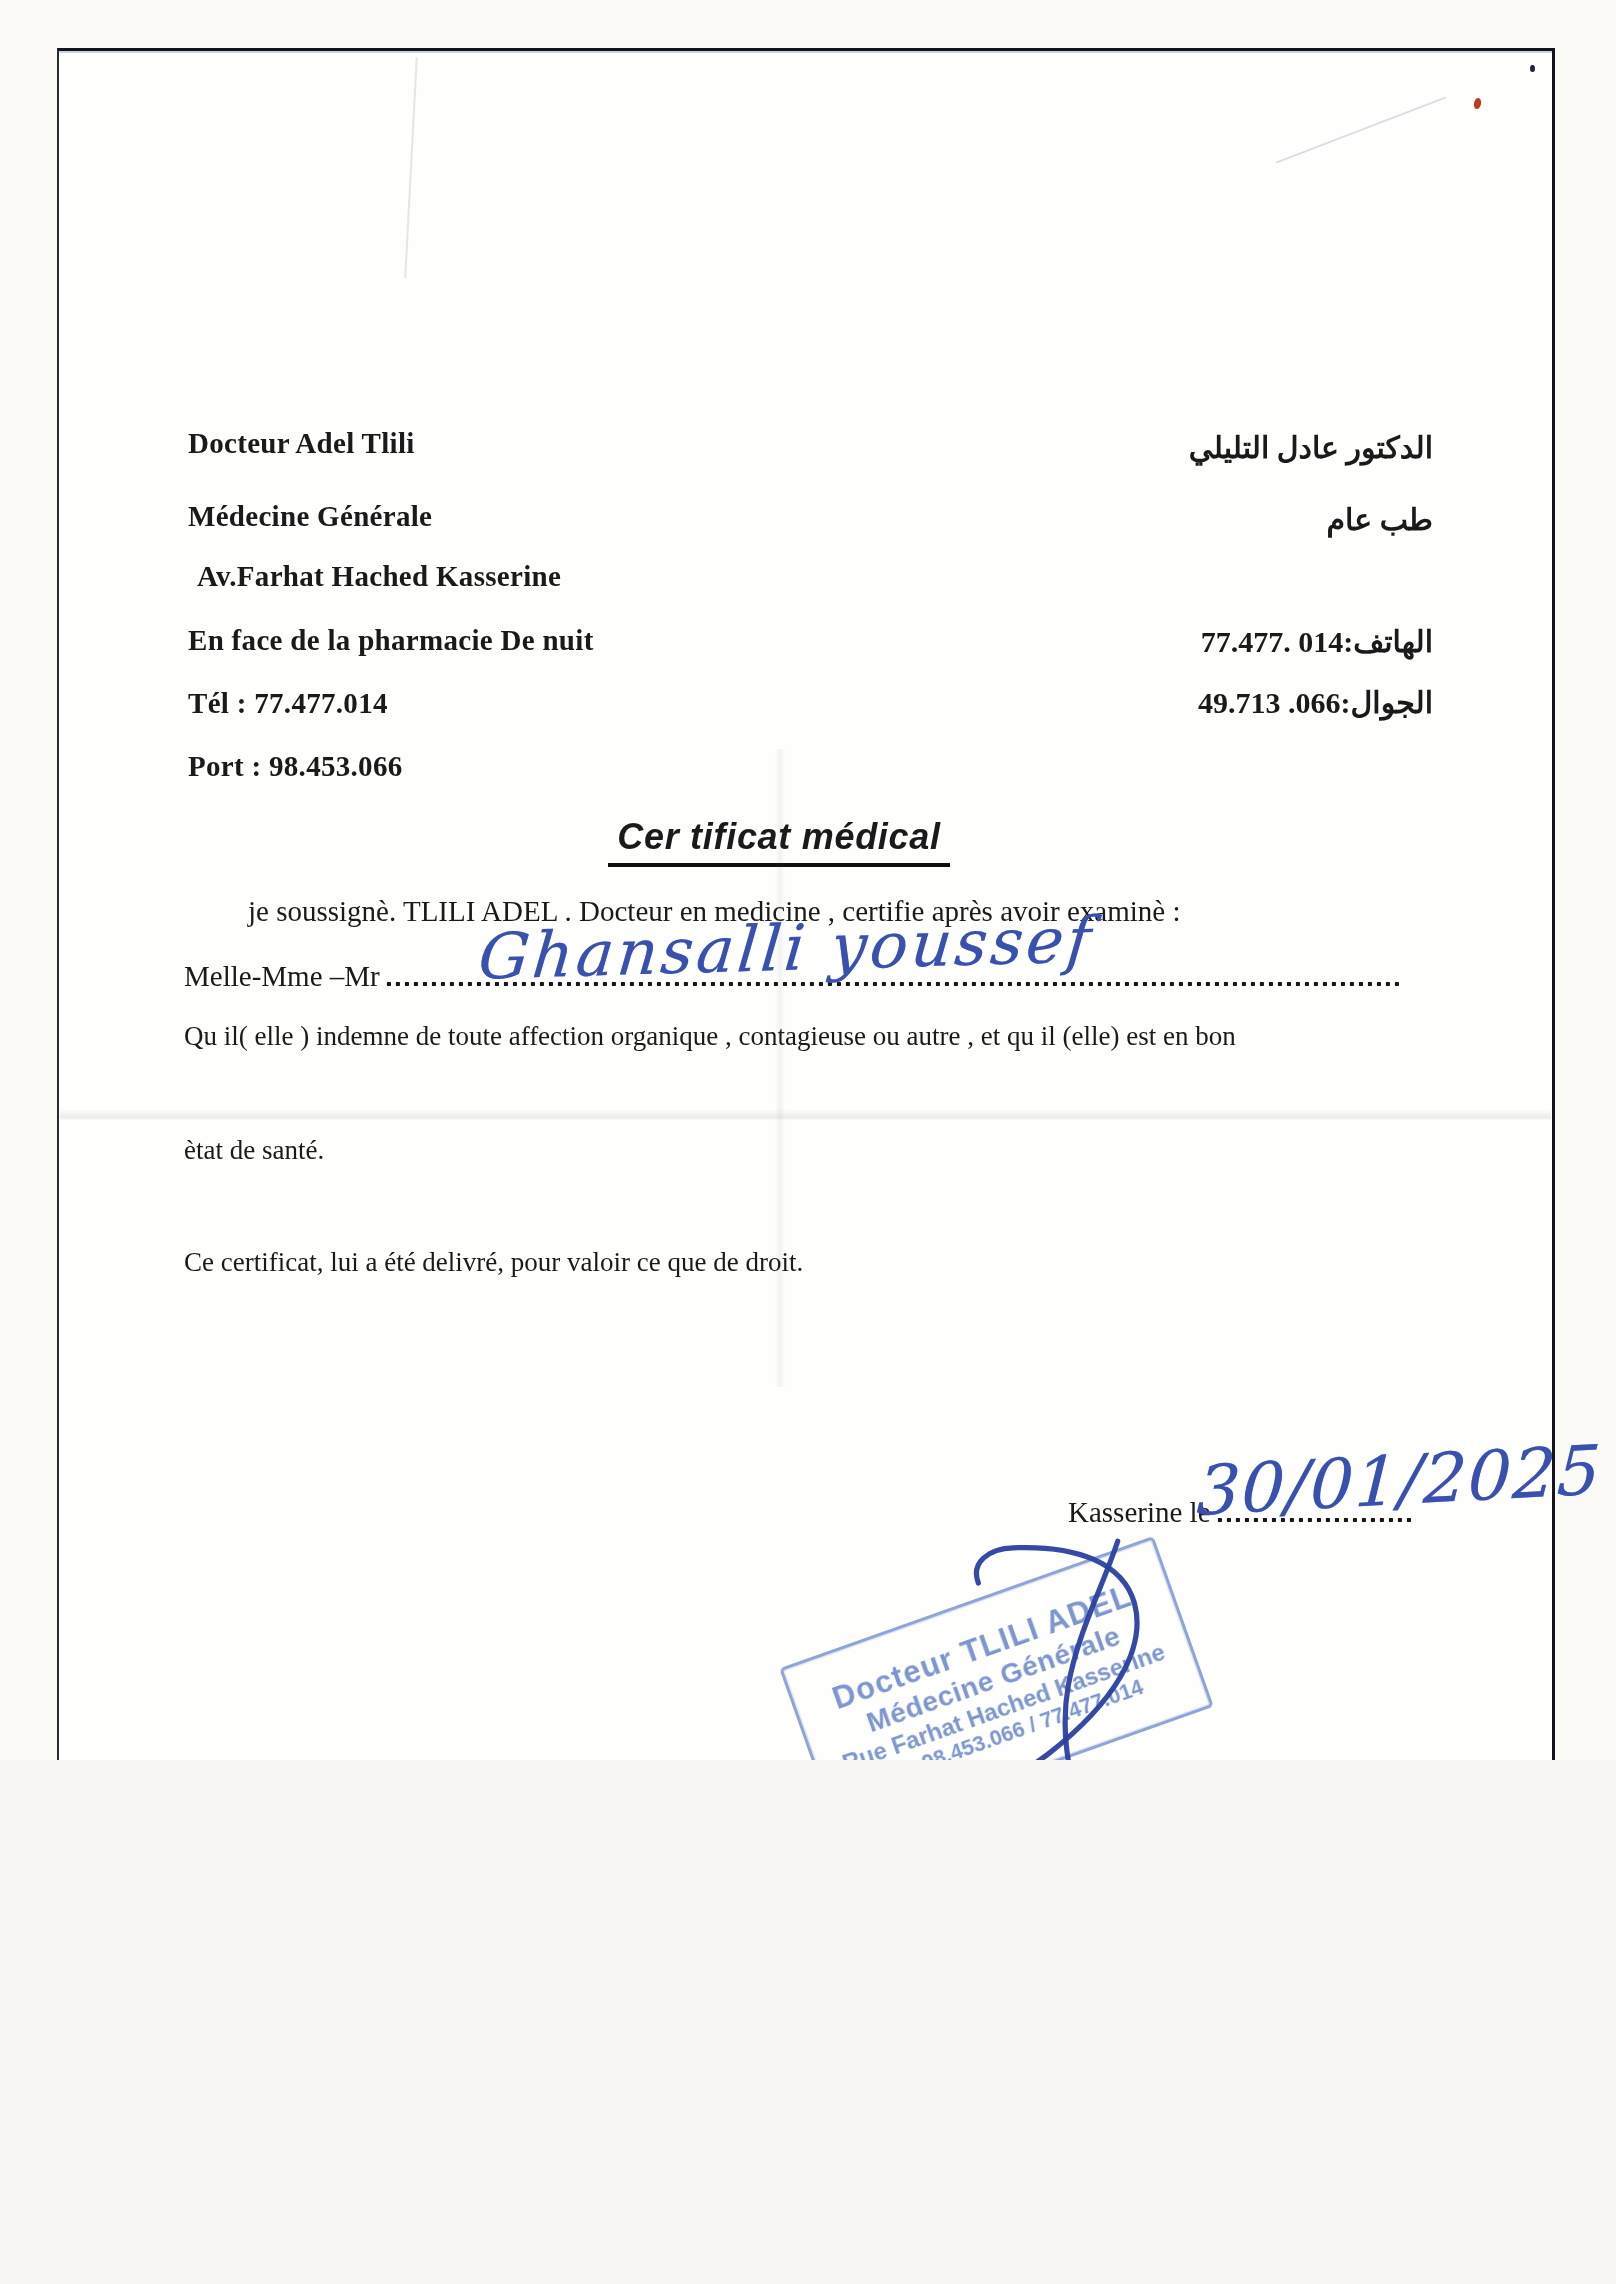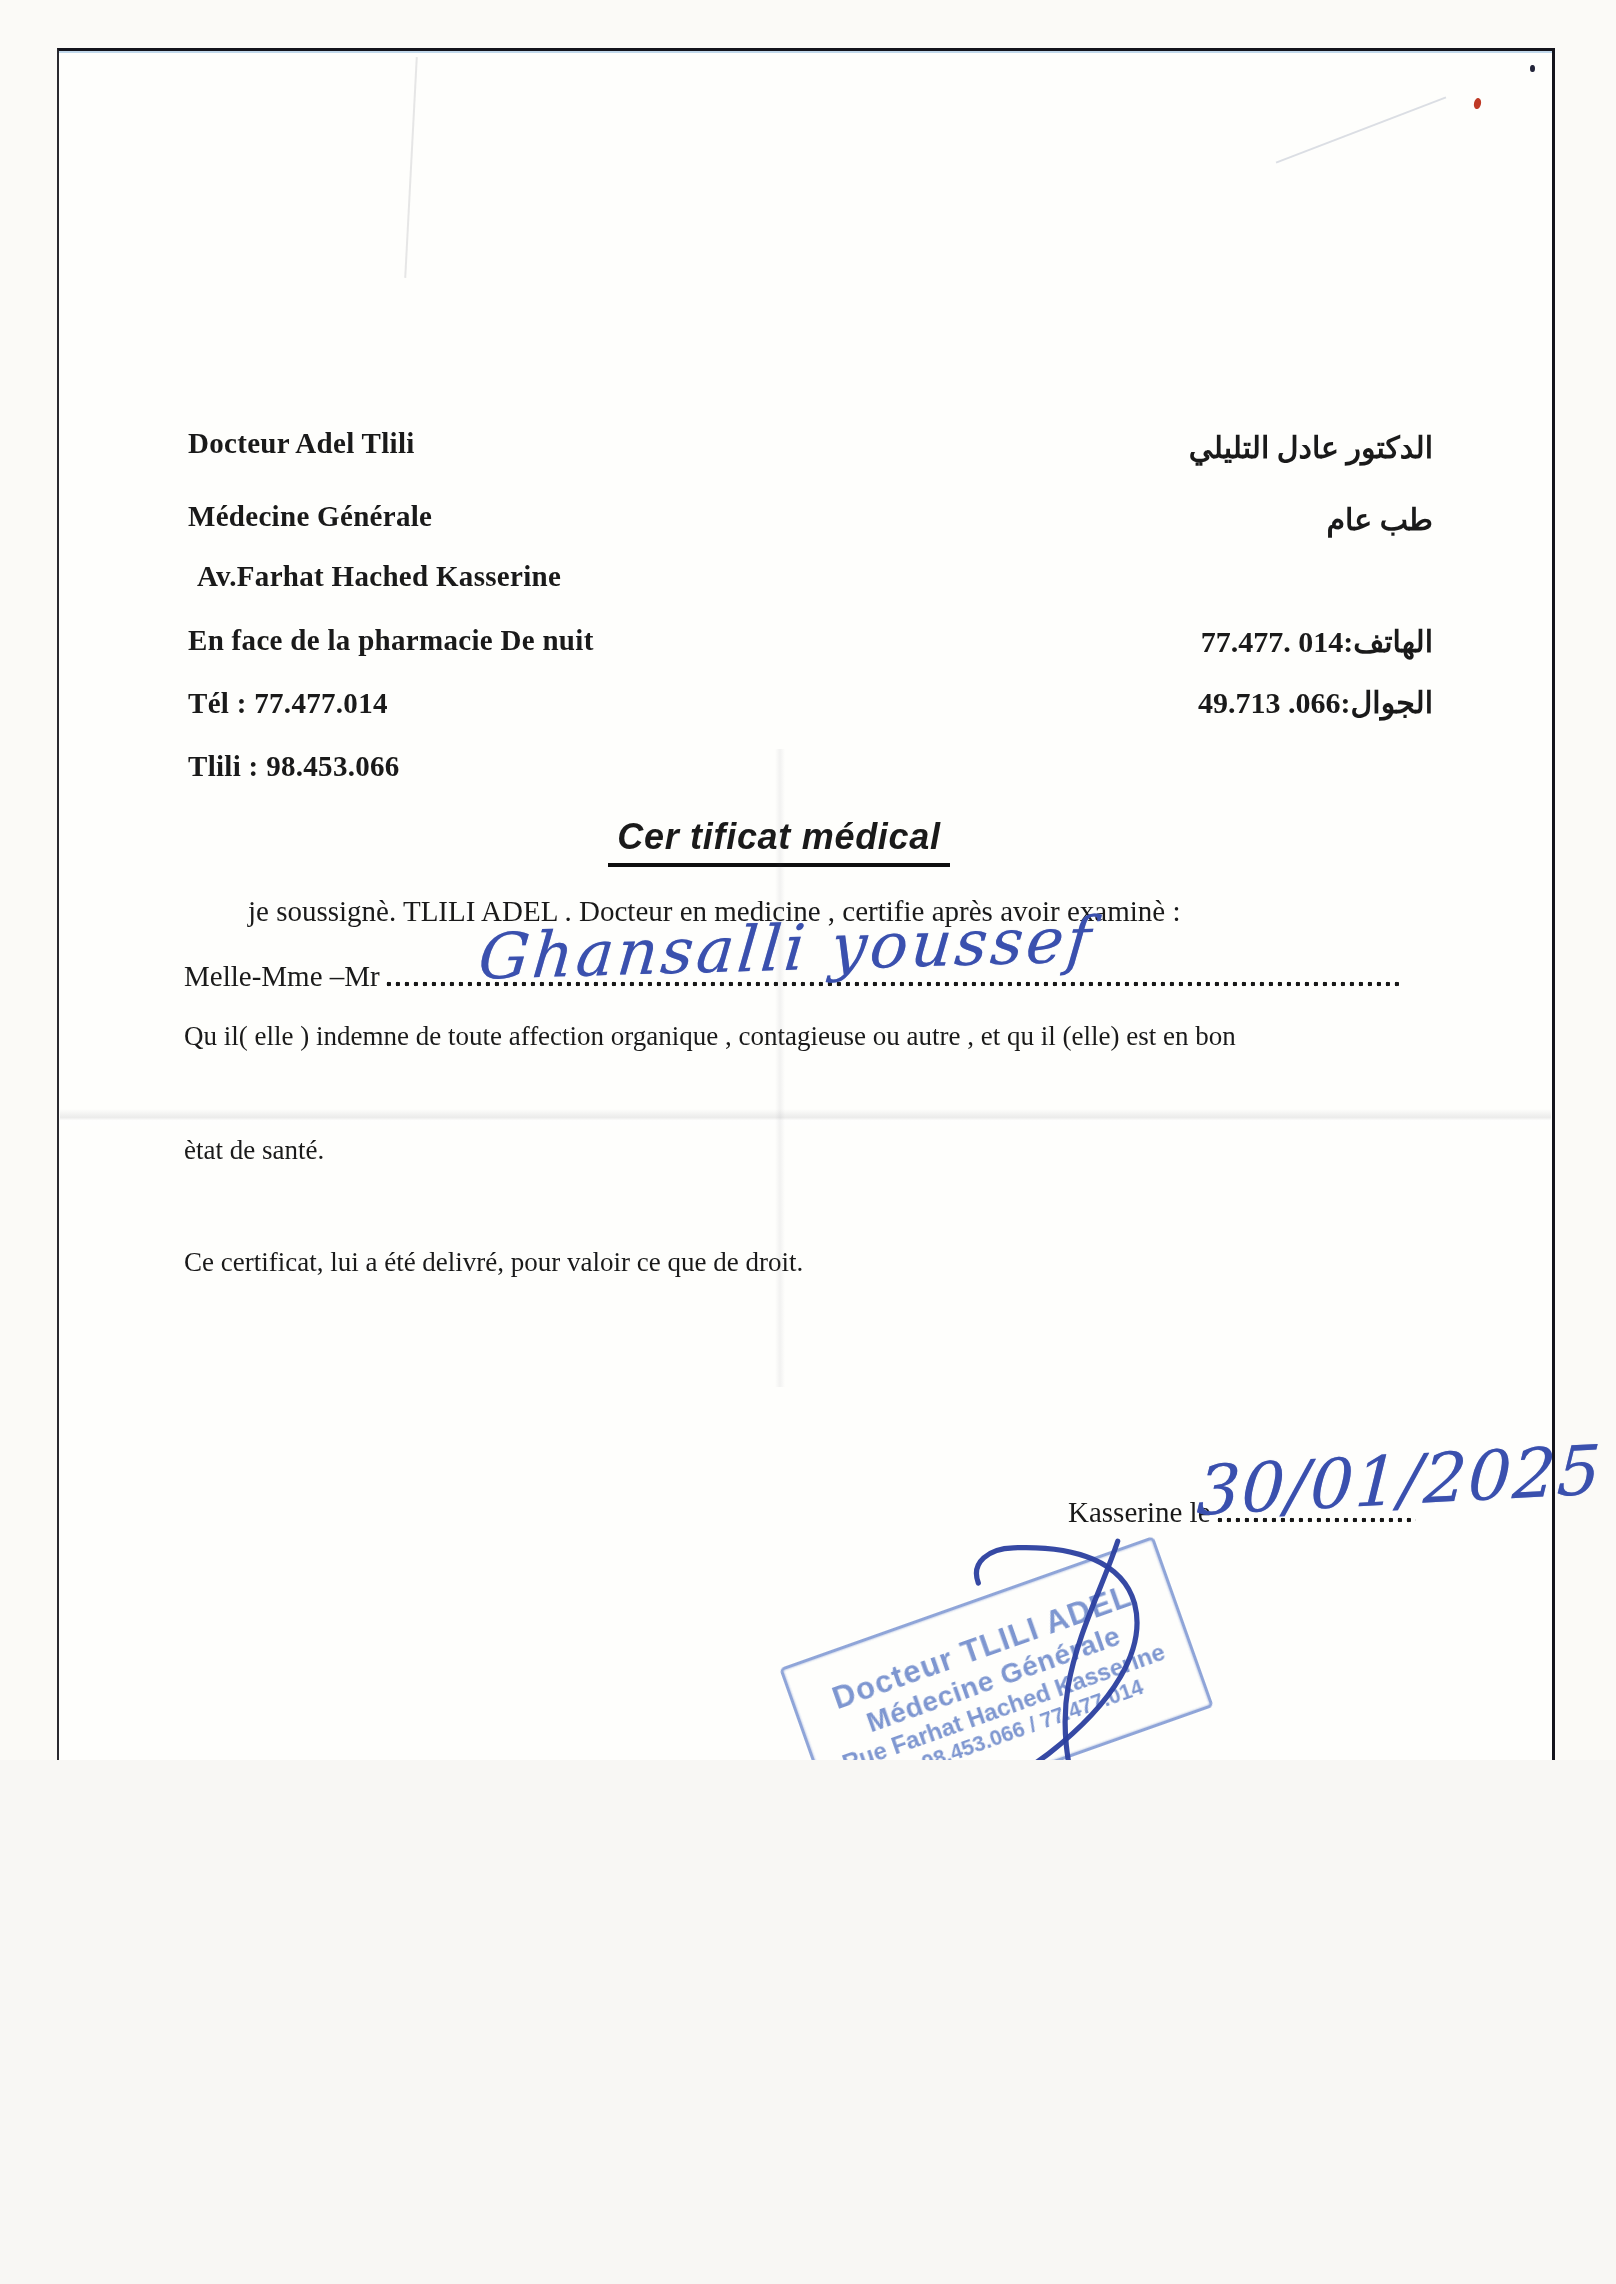--- a/index.html
+++ b/index.html
@@ -81,21 +81,21 @@
   <div id="dark-speck"></div>
   <div id="smudge"></div>
   <div id="corner-shade"></div>
   <div id="paper-edge-line"></div>
 
   <div class="line hl" style="left:188px;top:427px;">Docteur Adel Tlili</div>
   <div class="line hl" style="left:188px;top:500px;">Médecine Générale</div>
   <div class="line hl" style="left:188px;top:560px;margin-left:9px;">Av.Farhat Hached Kasserine</div>
   <div class="line hl" style="left:188px;top:624px;">En face de la pharmacie De nuit</div>
   <div class="line hl" style="left:188px;top:687px;">Tél : 77.477.014</div>
-  <div class="line hl" style="left:188px;top:750px;">Tlili : 98.453.066</div>
+  <div class="line hl" style="left:188px;top:750px;">Port : 98.453.066</div>
 
   <div class="line ar" style="right:183px;top:430px;">الدكتور عادل التليلي</div>
   <div class="line ar" style="right:183px;top:502px;">طب عام</div>
   <div class="line ar" style="right:183px;top:624px;">
     <span>الهاتف:</span><span class="num">77.477. 014</span>
   </div>
   <div class="line ar" style="right:183px;top:685px;">
     <span>الجوال:</span><span class="num">49.713 .066</span>
   </div>
 

